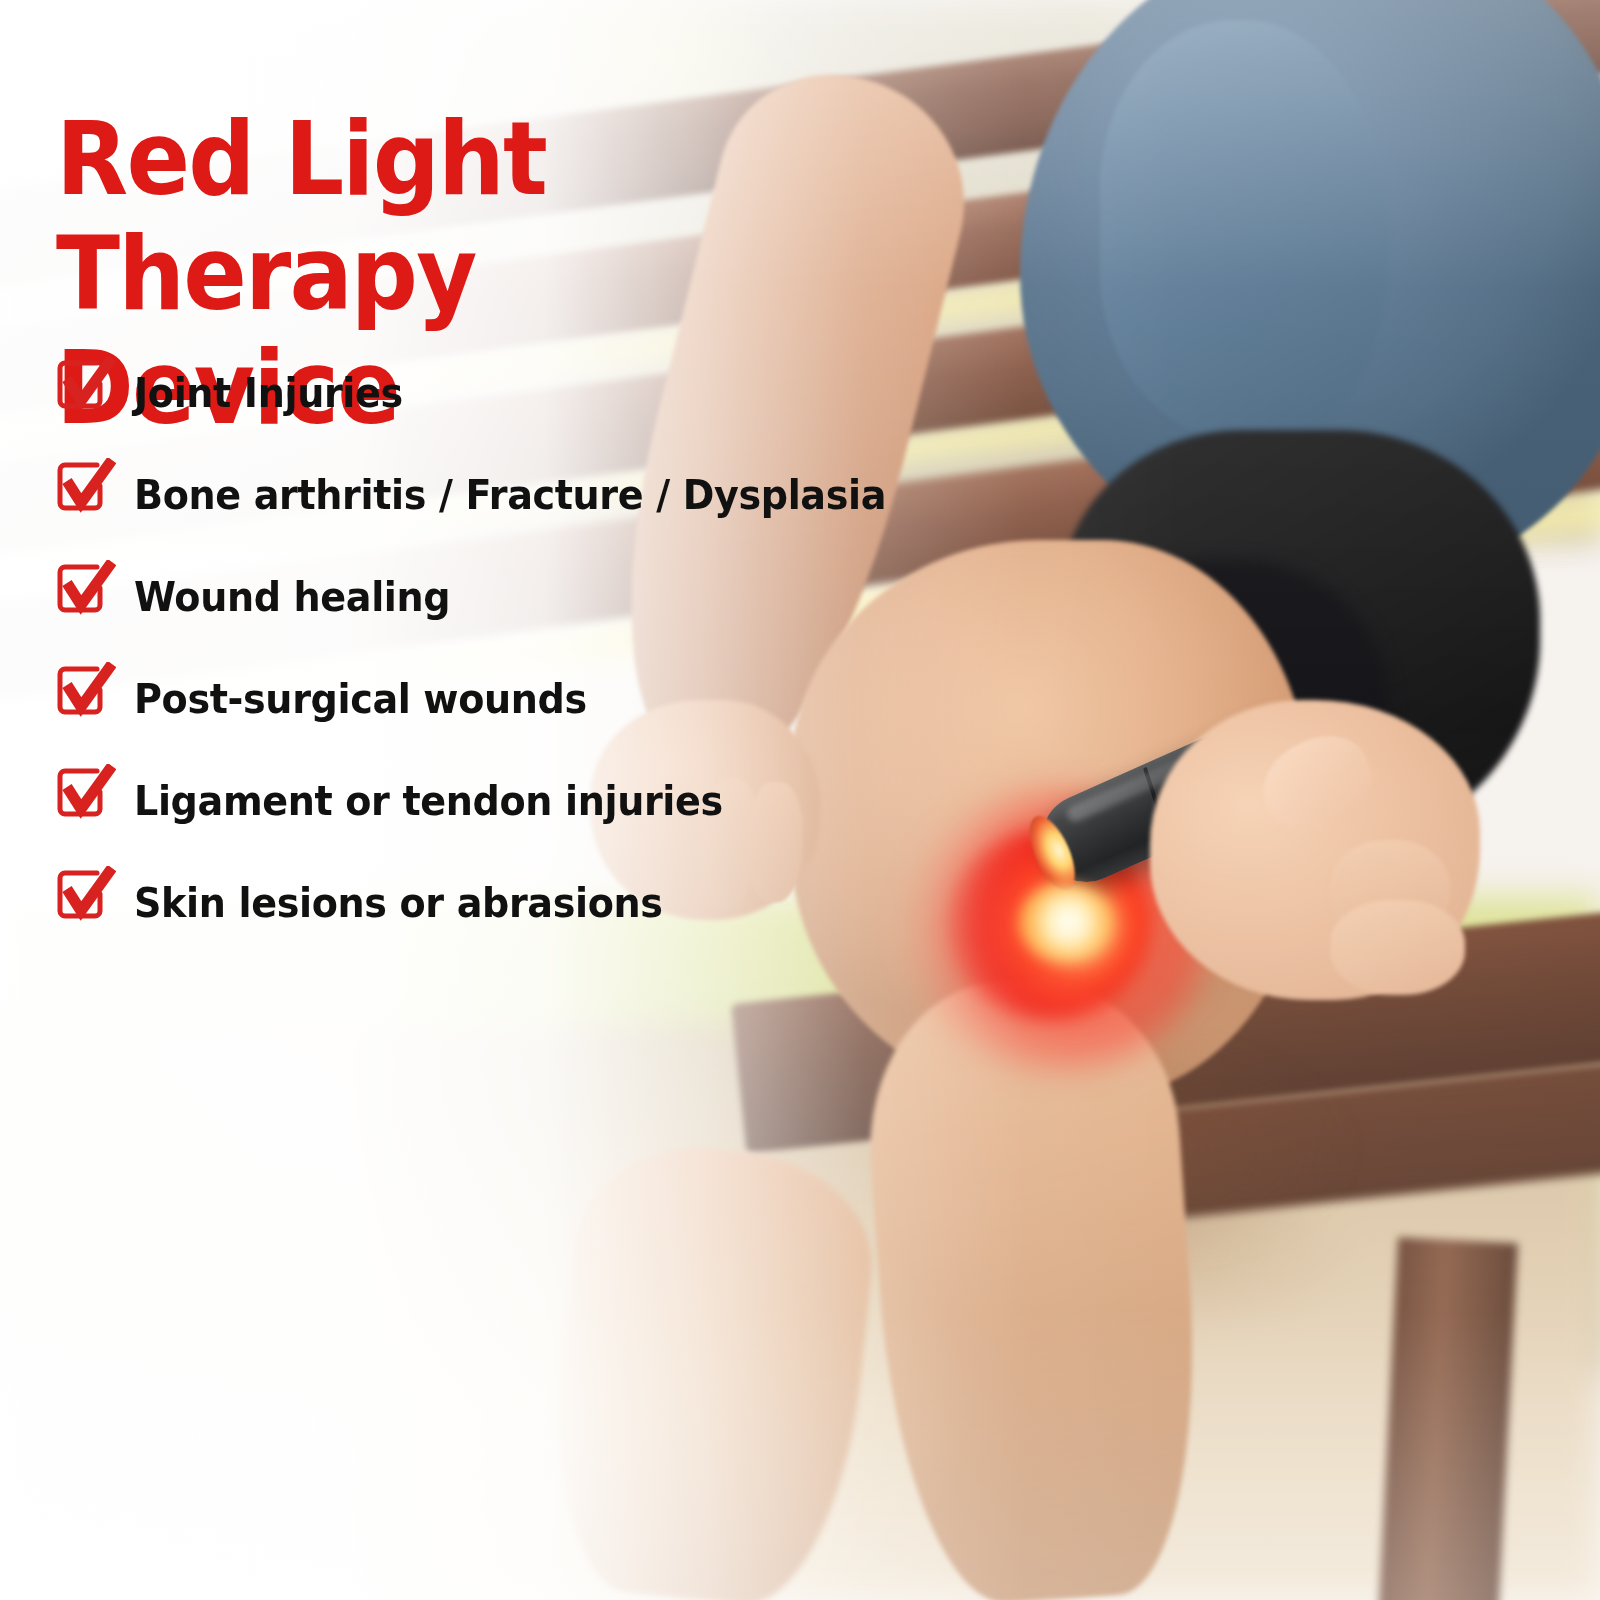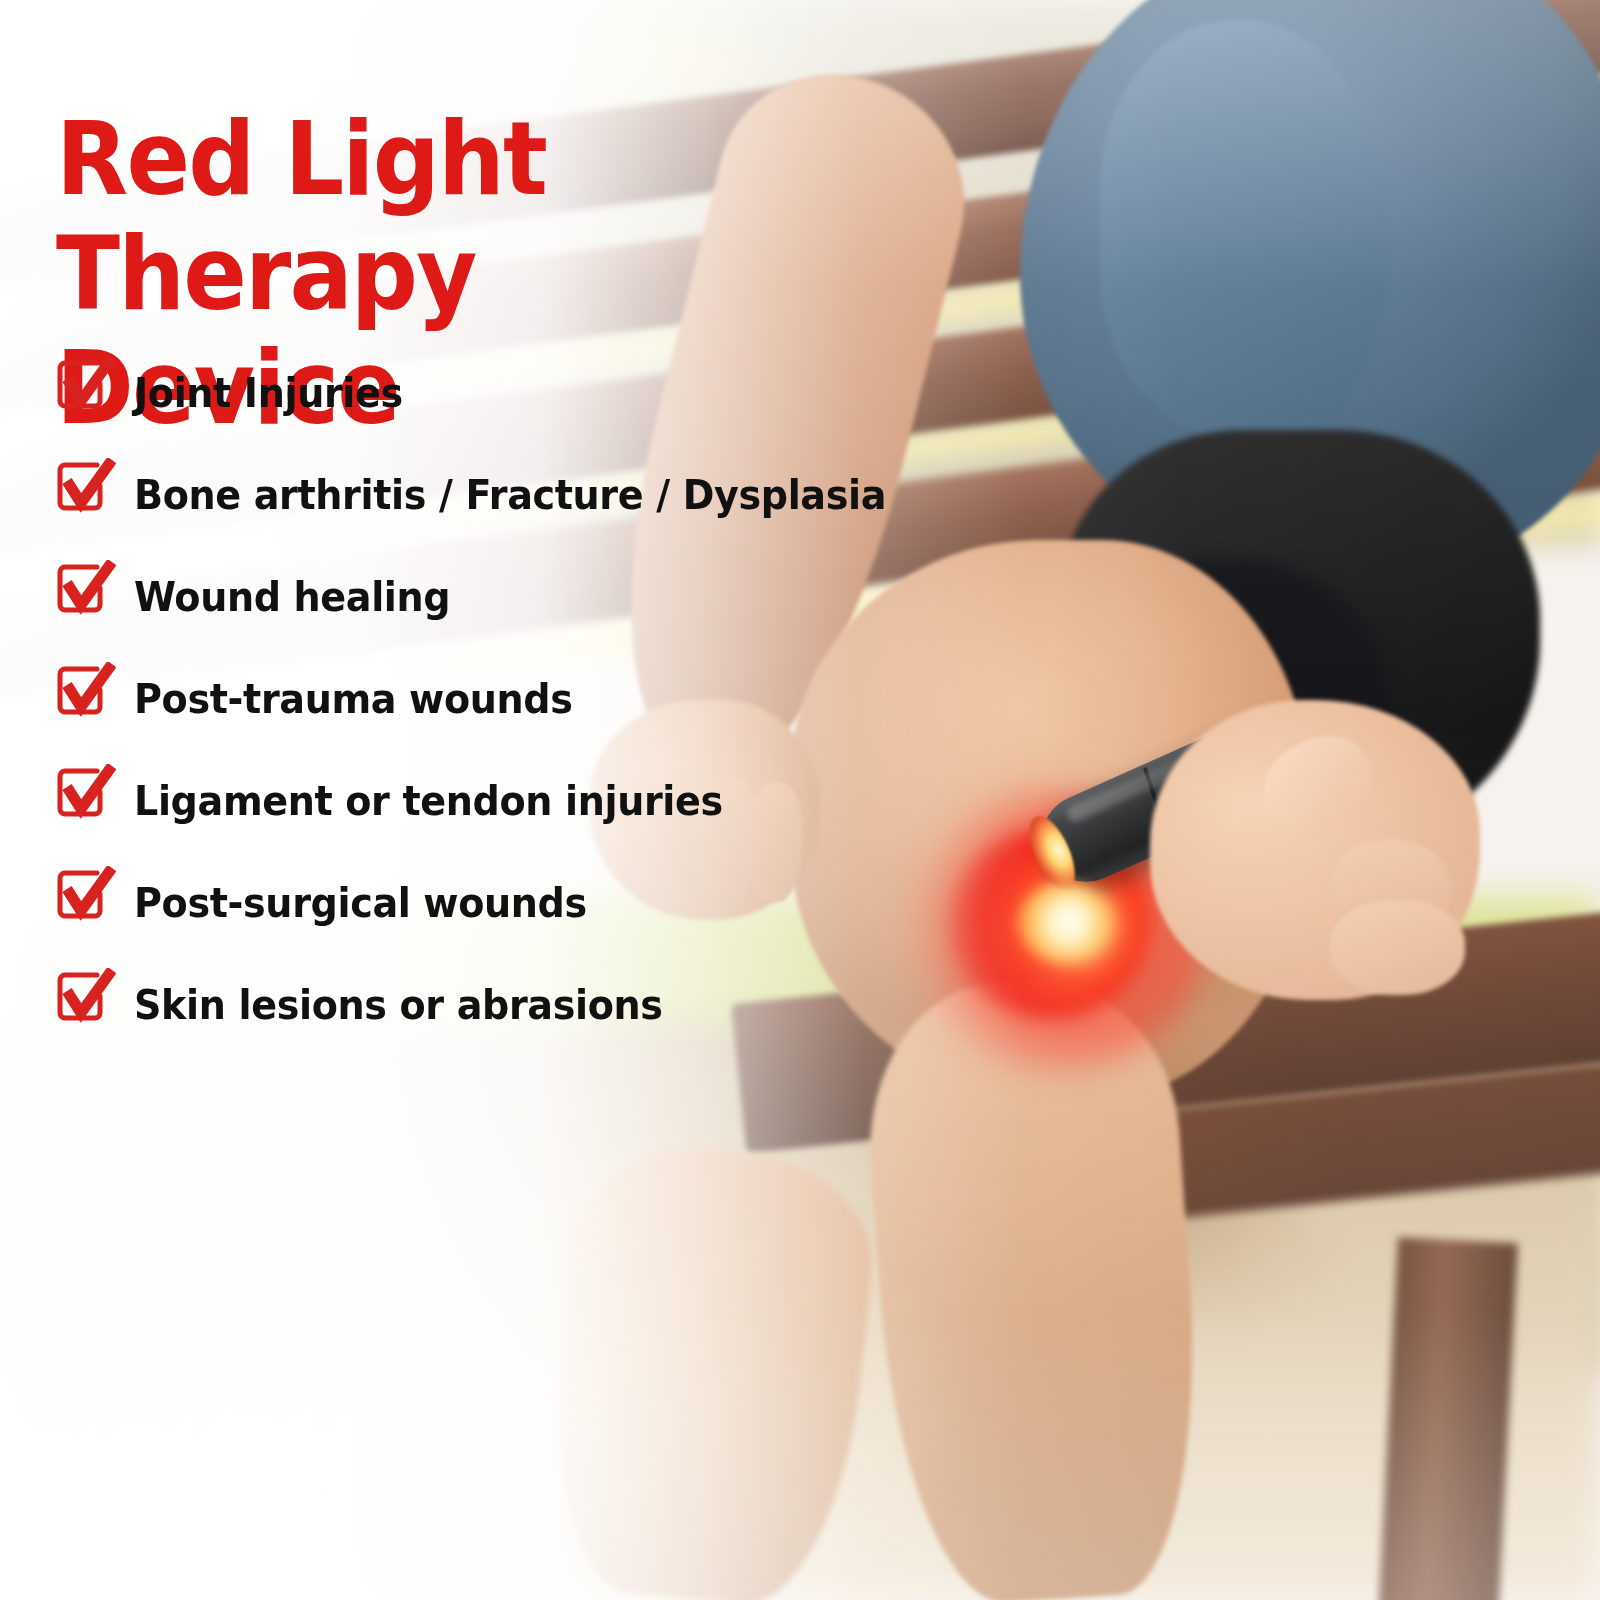--- a/index.html
+++ b/index.html
@@ -547,48 +547,39 @@
     <span class="checkbox-icon-wrap">
       <svg class="checkbox-icon" viewBox="0 0 62 58" xmlns="http://www.w3.org/2000/svg" aria-hidden="true">
         <path d="M43 7 H11 a5 5 0 0 0 -5 5 V45 a5 5 0 0 0 5 5 H41 a5 5 0 0 0 5 -5 V28" fill="none" stroke="#D82220" stroke-width="5" stroke-linecap="round" stroke-linejoin="round"></path>
         <path d="M13 23 L27 45 L58 2" fill="none" stroke="#D82220" stroke-width="11" stroke-linecap="butt" stroke-linejoin="miter"></path>
       </svg>
     </span>
     <span class="check-label" style="color: rgb(17, 17, 17);">Wound healing</span>
   </li>
 
 
+
   <li class="check-item">
     <span class="checkbox-icon-wrap">
       <svg class="checkbox-icon" viewBox="0 0 62 58" xmlns="http://www.w3.org/2000/svg" aria-hidden="true">
         <path d="M43 7 H11 a5 5 0 0 0 -5 5 V45 a5 5 0 0 0 5 5 H41 a5 5 0 0 0 5 -5 V28" fill="none" stroke="#D82220" stroke-width="5" stroke-linecap="round" stroke-linejoin="round"></path>
         <path d="M13 23 L27 45 L58 2" fill="none" stroke="#D82220" stroke-width="11" stroke-linecap="butt" stroke-linejoin="miter"></path>
       </svg>
     </span>
-    <span class="check-label" style="color: rgb(17, 17, 17);">Post-trauma wounds</span>
+    <span class="check-label" style="color: rgb(17, 17, 17);">Post-surgical wounds</span>
   </li>
 
   <li class="check-item">
     <span class="checkbox-icon-wrap">
       <svg class="checkbox-icon" viewBox="0 0 62 58" xmlns="http://www.w3.org/2000/svg" aria-hidden="true">
         <path d="M43 7 H11 a5 5 0 0 0 -5 5 V45 a5 5 0 0 0 5 5 H41 a5 5 0 0 0 5 -5 V28" fill="none" stroke="#D82220" stroke-width="5" stroke-linecap="round" stroke-linejoin="round"></path>
         <path d="M13 23 L27 45 L58 2" fill="none" stroke="#D82220" stroke-width="11" stroke-linecap="butt" stroke-linejoin="miter"></path>
       </svg>
     </span>
     <span class="check-label" style="color: rgb(17, 17, 17);">Ligament or tendon injuries</span>
-  </li>
-
-  <li class="check-item">
-    <span class="checkbox-icon-wrap">
-      <svg class="checkbox-icon" viewBox="0 0 62 58" xmlns="http://www.w3.org/2000/svg" aria-hidden="true">
-        <path d="M43 7 H11 a5 5 0 0 0 -5 5 V45 a5 5 0 0 0 5 5 H41 a5 5 0 0 0 5 -5 V28" fill="none" stroke="#D82220" stroke-width="5" stroke-linecap="round" stroke-linejoin="round"></path>
-        <path d="M13 23 L27 45 L58 2" fill="none" stroke="#D82220" stroke-width="11" stroke-linecap="butt" stroke-linejoin="miter"></path>
-      </svg>
-    </span>
-    <span class="check-label" style="color: rgb(17, 17, 17);">Post-surgical wounds</span>
   </li>
 
   <li class="check-item">
     <span class="checkbox-icon-wrap">
       <svg class="checkbox-icon" viewBox="0 0 62 58" xmlns="http://www.w3.org/2000/svg" aria-hidden="true">
         <path d="M43 7 H11 a5 5 0 0 0 -5 5 V45 a5 5 0 0 0 5 5 H41 a5 5 0 0 0 5 -5 V28" fill="none" stroke="#D82220" stroke-width="5" stroke-linecap="round" stroke-linejoin="round"></path>
         <path d="M13 23 L27 45 L58 2" fill="none" stroke="#D82220" stroke-width="11" stroke-linecap="butt" stroke-linejoin="miter"></path>
       </svg>
     </span>
     <span class="check-label" style="color: rgb(17, 17, 17);">Skin lesions or abrasions</span>

